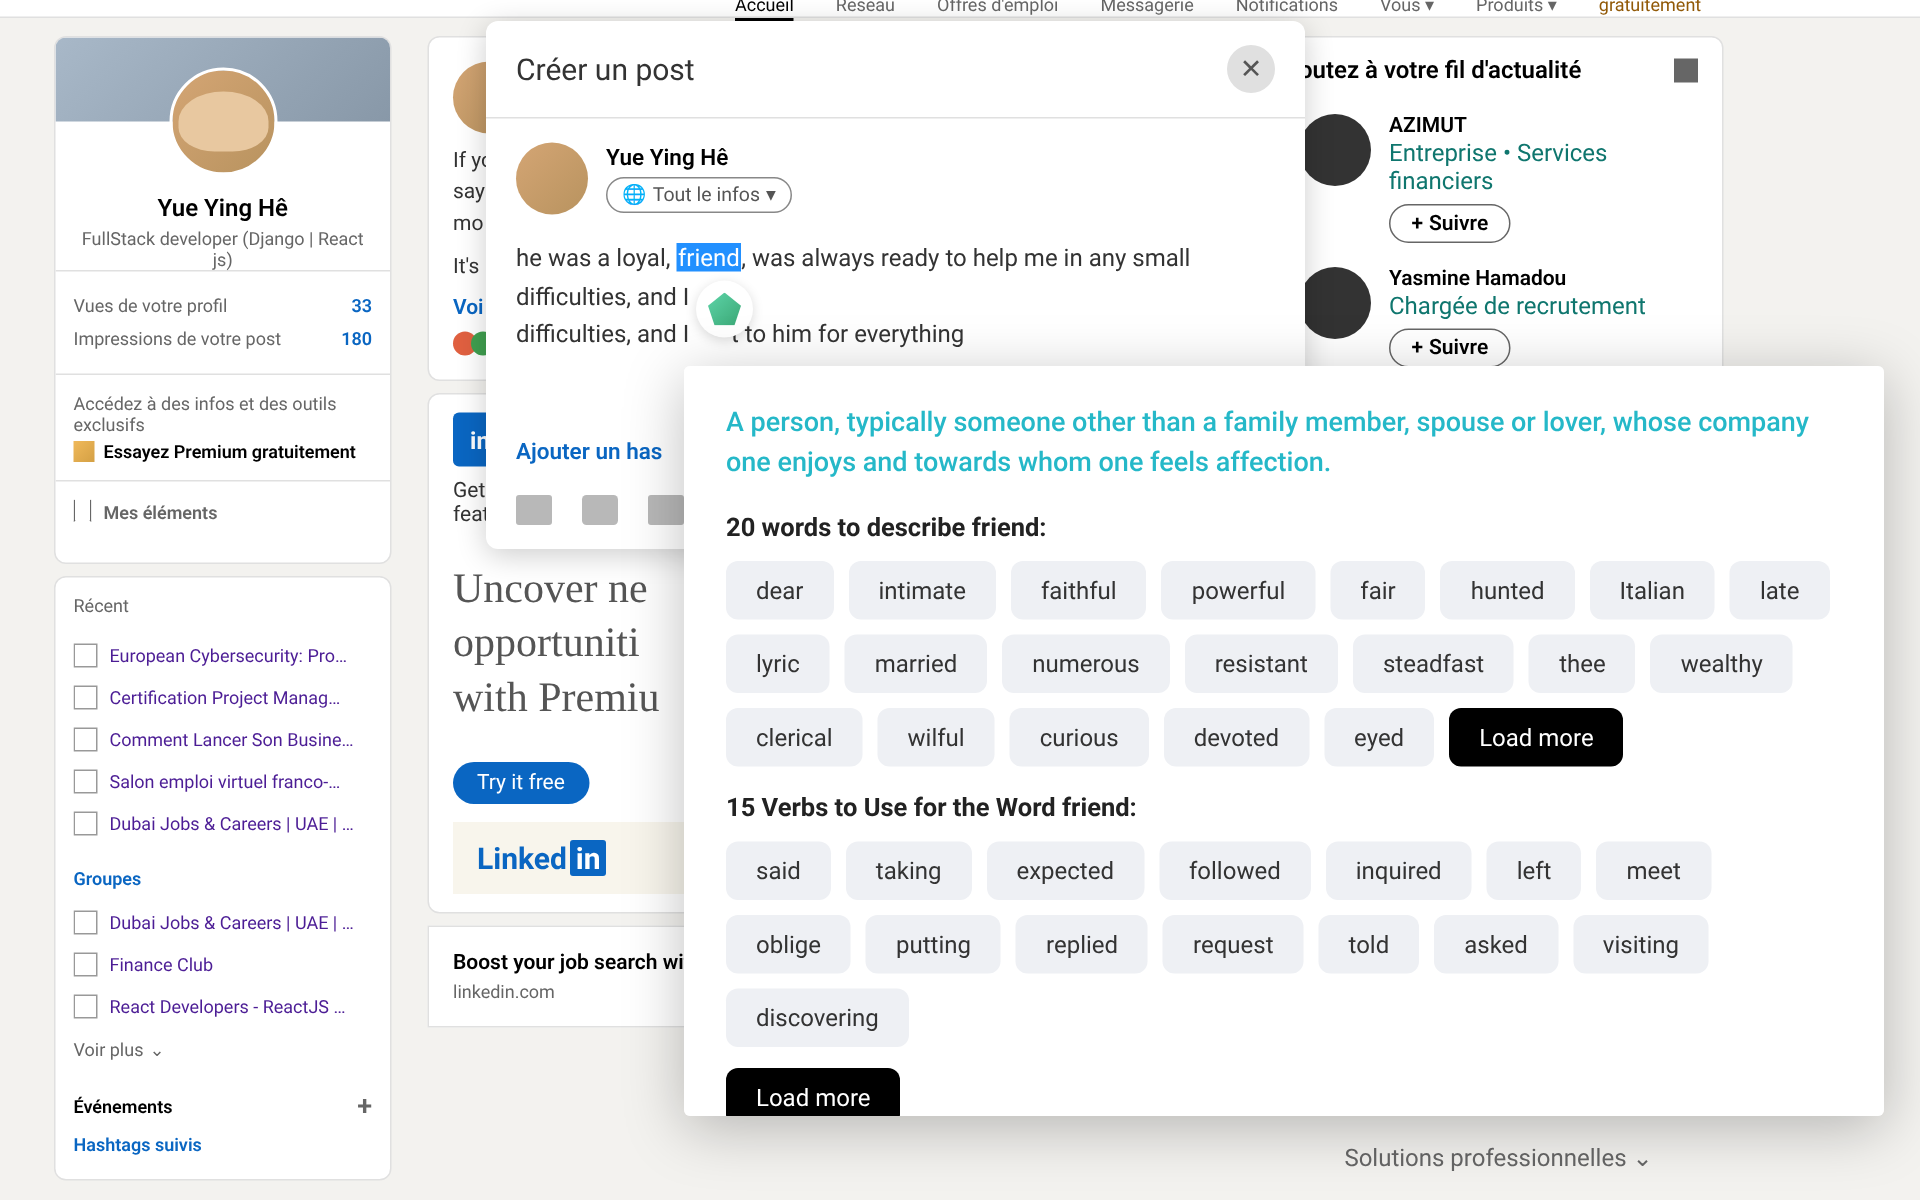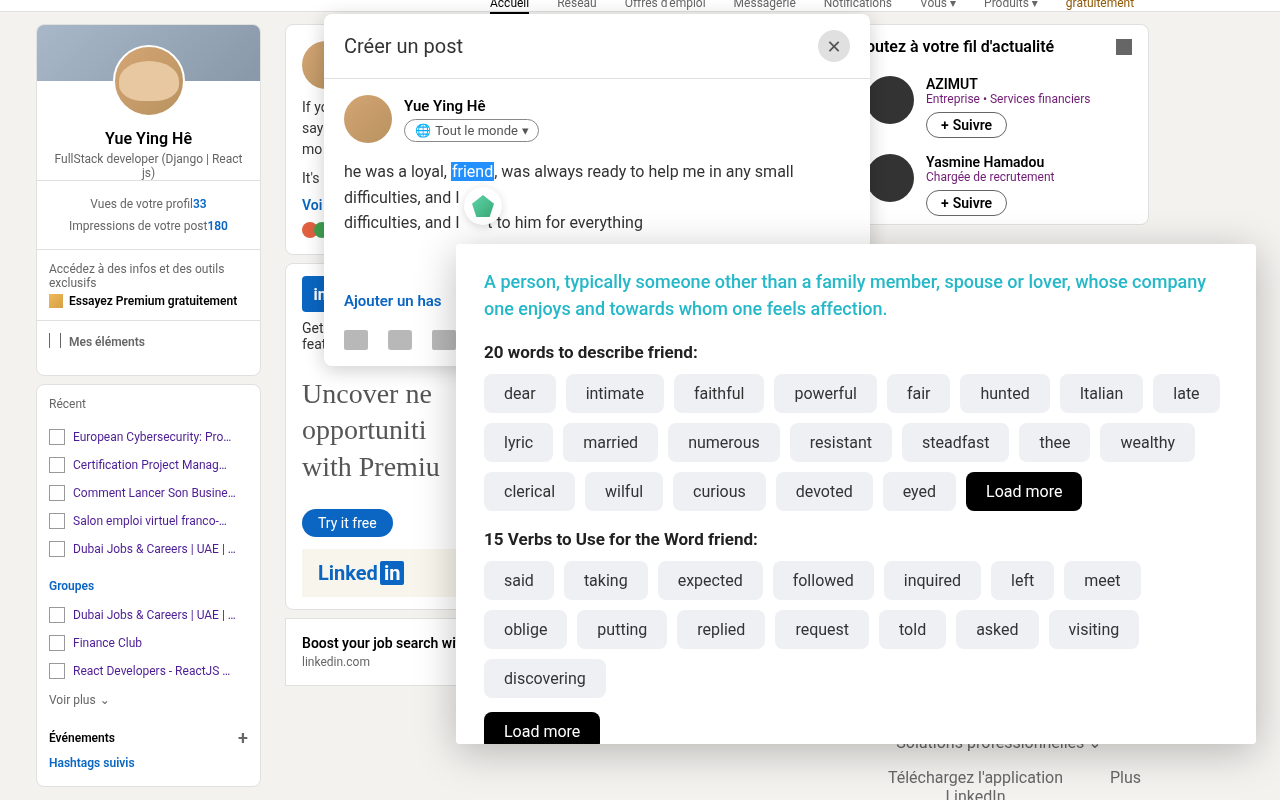--- a/index.html
+++ b/index.html
@@ -12,21 +12,21 @@
 .layout{display:flex;gap:24px;padding:12px 36px}
 .left{width:225px}
 .card{background:#fff;border:1px solid #e0e0e0;border-radius:8px;margin-bottom:8px;overflow:hidden}
 .profile-card{text-align:center;padding-bottom:12px}
 .profile-bg{height:56px;background:linear-gradient(135deg,#a8b8c8,#8898a8)}
 .avatar{width:72px;height:72px;border-radius:50%;background:linear-gradient(135deg,#d4a574,#b8935f);border:2px solid #fff;margin:-36px auto 12px;display:flex;align-items:center;justify-content:center;overflow:hidden}
 .avatar-inner{width:60px;height:40px;background:#e8c8a0;border-radius:50% 50% 40% 40%}
 .profile-name{font-weight:600;font-size:16px;color:#000;padding:0 12px}
 .profile-title{font-size:12px;color:#666;padding:4px 12px 0}
 .stats{border-top:1px solid #e0e0e0;padding:12px;text-align:left}
-.stat-row{display:flex;justify-content:center;font-size:12px;color:#666;padding:4px 0}
+.stat-row{display:flex;justify-content:space-between;font-size:12px;color:#666;padding:4px 0}
 .stat-row .num{color:#0a66c2;font-weight:600}
 .premium-box{border-top:1px solid #e0e0e0;padding:12px;text-align:left;font-size:12px;color:#666}
 .premium-box .link{color:#000;font-weight:600;margin-top:4px;display:flex;align-items:center;gap:6px}
 .premium-box .link::before{content:"";width:14px;height:14px;background:linear-gradient(135deg,#f0b95a,#d4a044);display:inline-block}
 .items-box{border-top:1px solid #e0e0e0;padding:12px;text-align:left;font-size:12px;color:#666;font-weight:600;display:flex;align-items:center;gap:8px}
 .recent-card{padding:12px}
 .recent-title{font-size:12px;color:#666;margin-bottom:12px}
 .recent-list{list-style:none}
 .recent-list li{font-size:12px;color:#4c1d95;padding:6px 0;display:flex;align-items:center;gap:8px;white-space:nowrap;overflow:hidden;text-overflow:ellipsis}
 .recent-list li::before{content:"";width:14px;height:14px;border:1px solid #999;flex-shrink:0}
@@ -53,21 +53,21 @@
 .boost-card{background:#fff;border:1px solid #e0e0e0;padding:16px;margin-top:0;display:flex;justify-content:space-between;align-items:center}
 .boost-title{font-weight:600;font-size:14px}
 .boost-sub{font-size:12px;color:#666;margin-top:4px}
 .linkedin-banner{background:#f8f5ec;padding:12px 16px;margin-top:12px}
 .linkedin-banner-logo{color:#0a66c2;font-weight:700;font-size:20px}
 .right{width:300px}
 .feed-title{font-weight:600;font-size:16px;padding:12px 16px;display:flex;justify-content:space-between;align-items:center}
 .follow-item{display:flex;gap:12px;padding:8px 16px;align-items:flex-start}
 .follow-avatar{width:48px;height:48px;border-radius:50%;background:#333;flex-shrink:0}
 .follow-name{font-weight:600;font-size:14px}
-.follow-desc{font-size:12px;color:#701a75}
+.follow-desc{font-size:16px;color:#0f766e}
 .follow-btn{border:1px solid #666;background:#fff;border-radius:16px;padding:4px 14px;font-size:14px;font-weight:600;margin-top:6px;display:inline-flex;align-items:center;gap:4px}
 .footer-links{font-size:16px;color:#666;text-align:center;padding:8px;display:flex;gap:16px;justify-content:center}
 .modal{position:absolute;left:324px;top:14px;width:546px;background:#fff;border-radius:8px;box-shadow:0 4px 20px rgba(0,0,0,0.2)}
 .modal-header{display:flex;justify-content:space-between;align-items:center;padding:16px 20px;border-bottom:1px solid #e0e0e0}
 .modal-title{font-size:20px;color:#333}
 .close-btn{width:32px;height:32px;border-radius:50%;background:#e0e0e0;border:none;display:flex;align-items:center;justify-content:center;font-size:18px;color:#555;cursor:pointer}
 .modal-body{padding:16px 20px}
 .author-row{display:flex;gap:12px;align-items:center}
 .author-avatar{width:48px;height:48px;border-radius:50%;background:linear-gradient(135deg,#d4a574,#b8935f)}
 .author-name{font-weight:600;font-size:15px}
@@ -242,21 +242,21 @@
         <span>✕</span>
       </button>
   </div>
   <div class="modal-body">
     <div class="author-row">
       <div class="author-avatar"></div>
       <div>
         <div class="author-name">Yue Ying Hê</div>
         <button class="visibility-btn">
           <span>🌐</span>
-          <span>Tout le monde</span>
+          <span>Tout le infos</span>
           <span>▾</span>
         </button>
       </div>
     </div>
     <div class="editor">
       <span>he was a loyal, </span><span class="highlight">friend</span><span>, was always ready to help me in any small difficulties, and I</span><br>
       <span>difficulties, and I</span>&nbsp;&nbsp;&nbsp;&nbsp;&nbsp;&nbsp;&nbsp;<span>t to him for everything</span>
       <div class="grammarly-icon">
           <div class="grammarly-inner"></div>
         </div>

